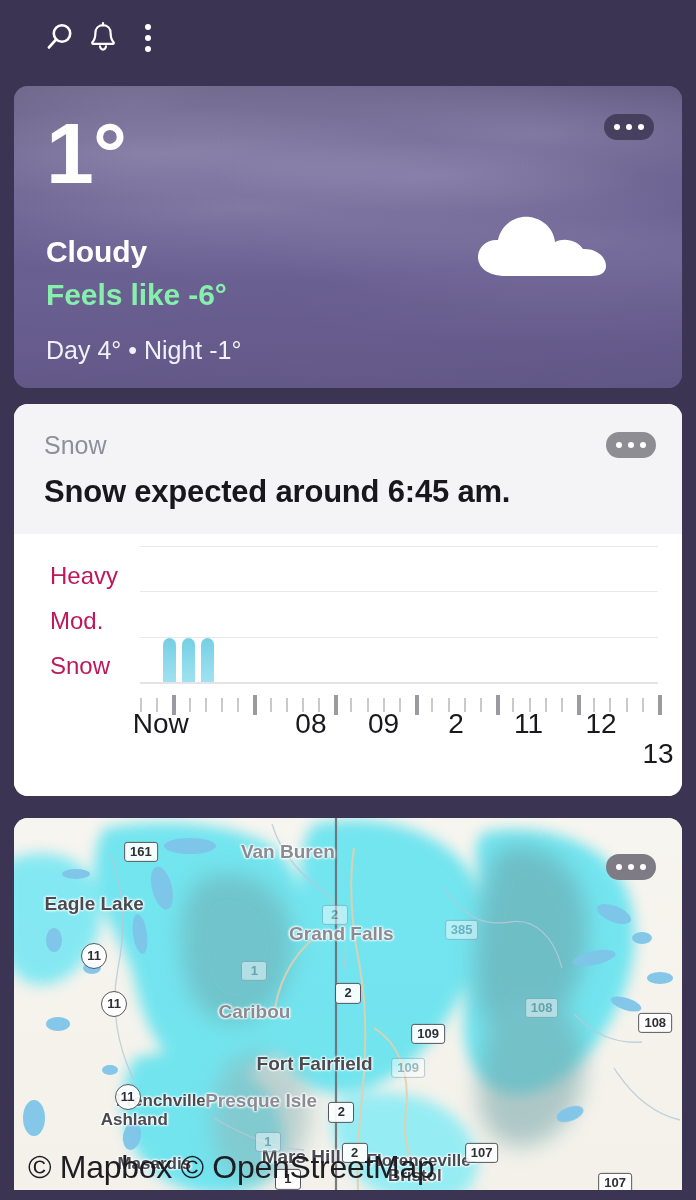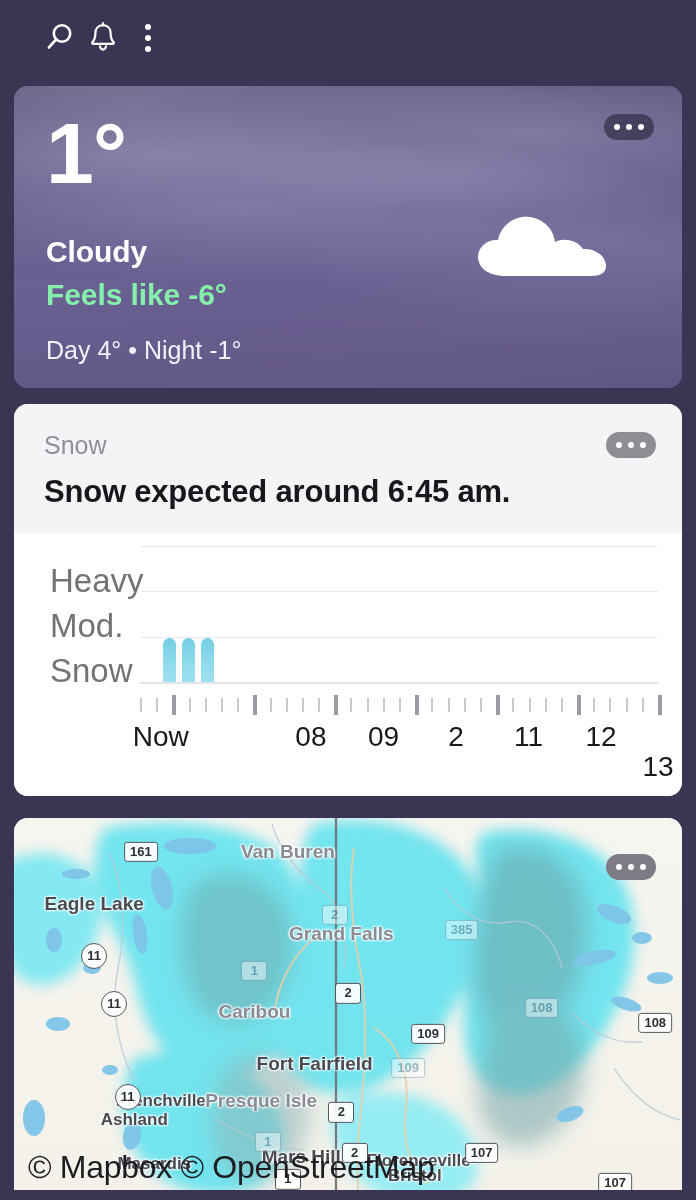--- a/index.html
+++ b/index.html
@@ -192,22 +192,22 @@
     background: #ffffff;
   }
   .chart-ylabels {
     position: absolute;
     left: 36px; top: 0;
     width: 92px; height: 148px;
   }
   .ylab {
     position: absolute;
     left: 0;
-    color: #737373;
-    font-size: 33px;
+    color: #be185d;
+    font-size: 24px;
     line-height: 1;
     white-space: nowrap;
   }
   .ylab.heavy { top: 30px; }
   .ylab.mod   { top: 75px; }
   .ylab.light { top: 120px; }
 
   .plot {
     position: absolute;
     left: 126px; right: 24px;
@@ -253,21 +253,21 @@
   .tick.major {
     width: 4px;
     height: 20px;
     top: 1px;
     background: #9a9aa2;
   }
 
   .xlabels {
     position: absolute;
     left: 0; right: 0;
-    top: 186px;
+    top: 173px;
     height: 44px;
   }
   .xlab {
     position: absolute;
     top: 0;
     transform: translateX(-50%);
     color: #18181d;
     font-size: 28px;
     line-height: 1.2;
     white-space: nowrap;

